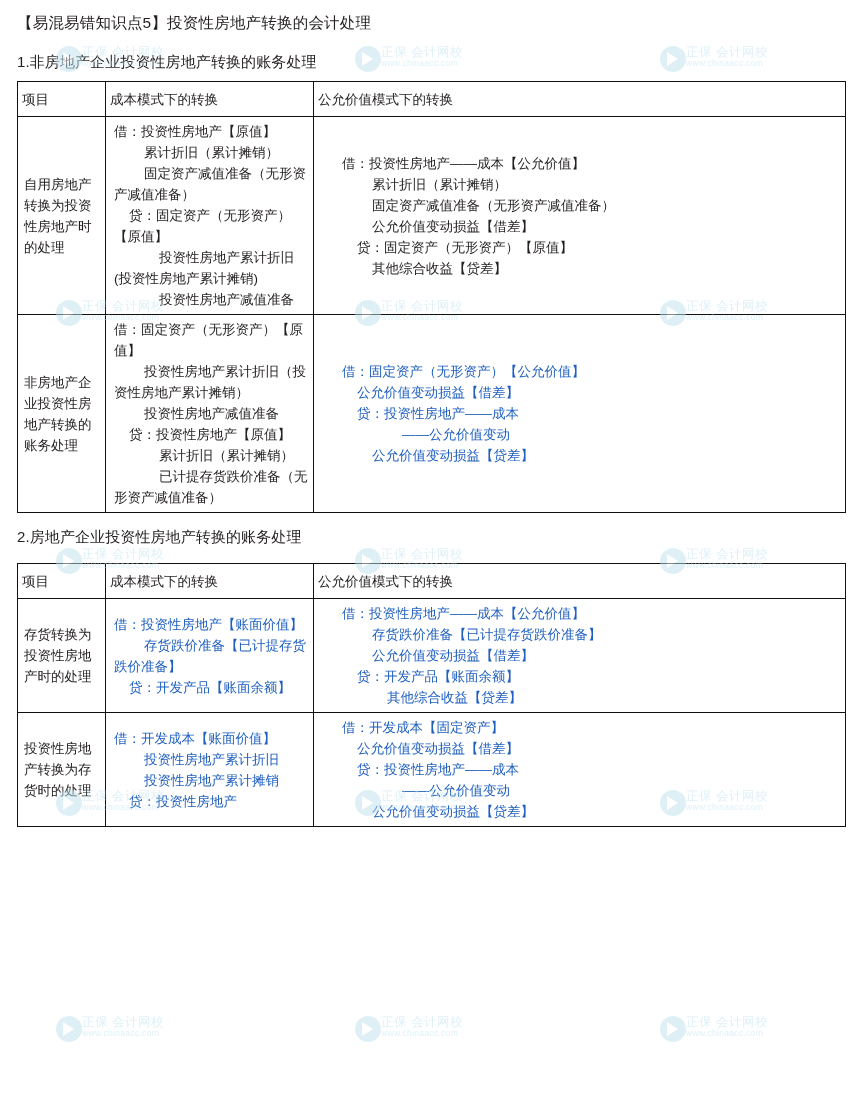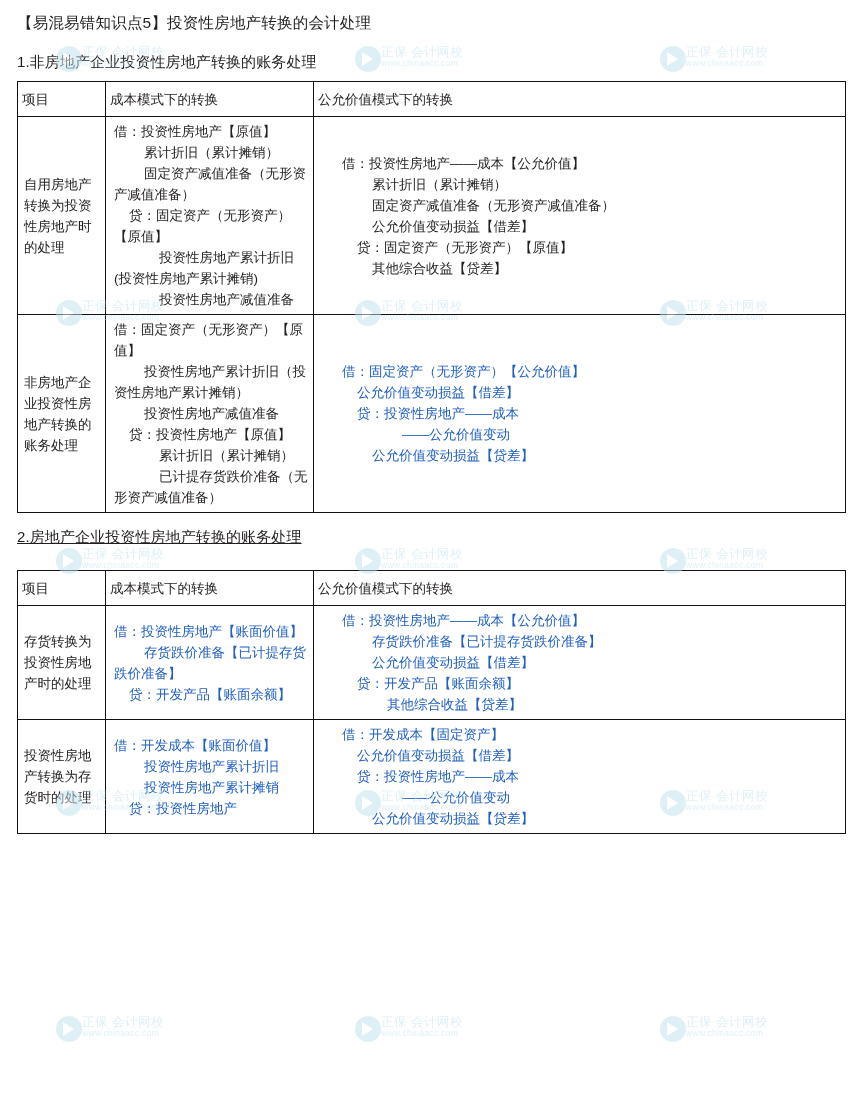--- a/index.html
+++ b/index.html
@@ -29,22 +29,21 @@
     letter-spacing: 0.2px;
     white-space: nowrap;
   }
   .section-label {
     font-size: 15px;
     line-height: 20px;
     margin: 18px 0 9px 0;
     letter-spacing: 0.1px;
   }
   .section-label.second {
-    margin: 14px 0 23px 0;
-    text-decoration: underline;
+    margin: 14px 0 16px 0;
   }
   table.tbl {
     border-collapse: collapse;
     width: 829px;
     table-layout: fixed;
     background: transparent;
   }
   table.tbl td, table.tbl th {
     border: 1px solid #111111;
     vertical-align: middle;

